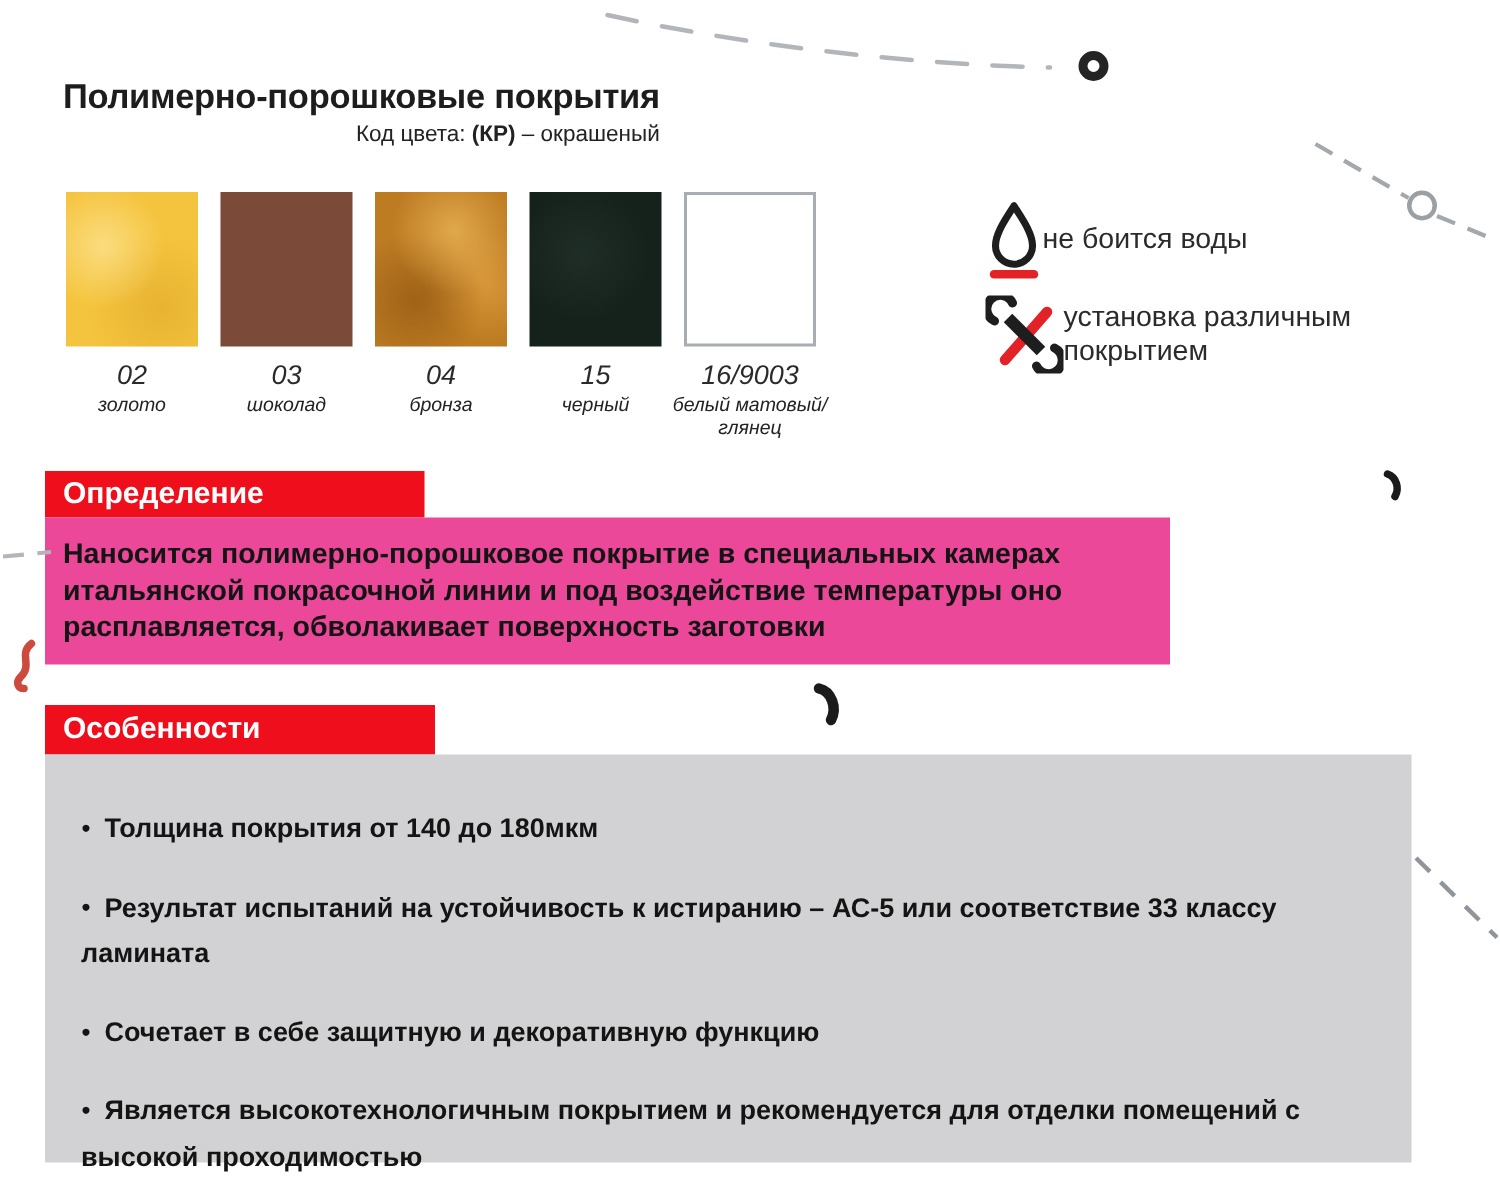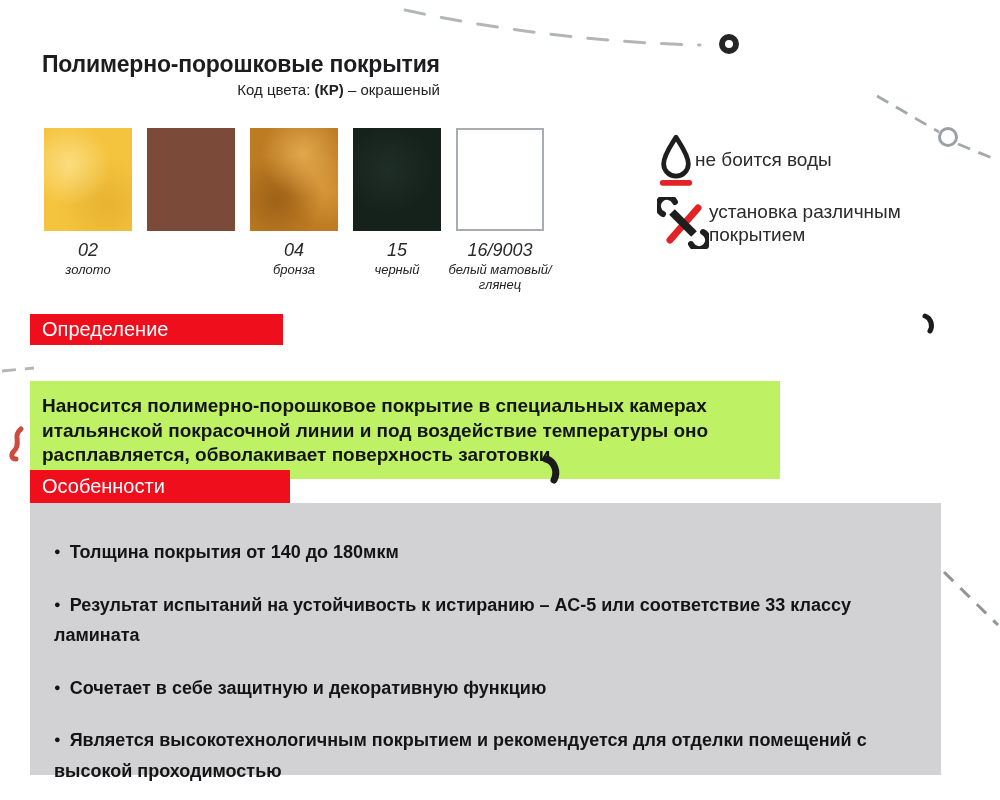--- a/index.html
+++ b/index.html
@@ -35,21 +35,21 @@
   
   .features { position:absolute; left:657px; top:132px; z-index:2; }
   .feature-row { display:flex; align-items:center; }
   .feature-row + .feature-row { margin-top:9px; }
   .feature-icon { flex:0 0 auto; display:block; }
   .feature-label { font-size:19px; font-weight:500; color:#2b2b2b; line-height:1.22; max-width:250px; }
 
   
   .sec-head {
     position:absolute; left:30px; z-index:2; display:flex; align-items:center;
-    color:#ffffff; font-size:20px; font-weight:normal; padding-left:12px; box-sizing:border-box;text-align:right;
+    color:#ffffff; font-size:20px; font-weight:bold; padding-left:12px; box-sizing:border-box;text-align:right;
   }
   .sec-body { position:absolute; left:30px; z-index:2; box-sizing:border-box; }
   #def-head  { top:314px; width:253px; height:31px; }
   #def-body  { top:345px; width:750px; height:98px; padding:13px 14px 0 12px;
                font-size:19px; font-weight:bold; line-height:1.3; color:#141414; }
   #feat-head { top:470px; width:260px; height:33px; }
   #feat-body { top:503px; width:911px; height:272px; padding:22px 26px 0 12px;
                font-size:18px; font-weight:bold; line-height:1.7; color:#141414; }
   .bullet-list { margin:12px; padding:0; list-style:none; }
   .bullet-item { margin:0 0 22px 0; }
@@ -81,20 +81,24 @@
   <div class="swatches">
     <div class="cell">
       <div class="sw sw-gold" style="background-color: rgb(245, 196, 62);"></div>
       <div class="sw-label">
         <div class="sw-code">02</div>
         <div class="sw-name">золото</div>
       </div>
     </div>
     <div class="cell">
       <div class="sw" style="background-color: rgb(123, 74, 57);"></div>
+      <div class="sw-label">
+        <div class="sw-code">03</div>
+        <div class="sw-name">шоколад</div>
+      </div>
     </div>
     <div class="cell">
       <div class="sw sw-bronze" style="background-color: rgb(189, 123, 34);"></div>
       <div class="sw-label">
         <div class="sw-code">04</div>
         <div class="sw-name">бронза</div>
       </div>
     </div>
     <div class="cell">
       <div class="sw sw-black" style="background-color: rgb(21, 34, 27);"></div>
@@ -125,21 +129,21 @@
         <line x1="13" y1="43" x2="41" y2="11" stroke="#e32227" stroke-width="7" stroke-linecap="round"></line>
         <line x1="15" y1="15" x2="37" y2="37" stroke="#1e1e1e" stroke-width="8"></line>
         <path d="M6 17 A 9 9 0 1 1 18 5" fill="none" stroke="#1e1e1e" stroke-width="6" stroke-linecap="round"></path>
         <path d="M46 35 A 9 9 0 1 1 34 47" fill="none" stroke="#1e1e1e" stroke-width="6" stroke-linecap="round"></path>
       </svg>
       <div class="feature-label">установка различным покрытием</div>
     </div>
   </div>
 
   <div class="sec-head" id="def-head" style="background-color: rgb(239, 14, 28);">Определение</div>
-  <div class="sec-body" id="def-body" style="background-color: #bef264; margin-top: 36px;">Наносится полимерно-порошковое покрытие в специальных камерах итальянской покрасочной линии и под воздействие температуры оно расплавляется, обволакивает поверхность заготовки</div>
+  <div class="sec-body" id="def-body" style="background-color: #ec4899;">Наносится полимерно-порошковое покрытие в специальных камерах итальянской покрасочной линии и под воздействие температуры оно расплавляется, обволакивает поверхность заготовки</div>
 
   <div class="sec-head" id="feat-head" style="background-color: rgb(239, 14, 28);">Особенности</div>
   <div class="sec-body" id="feat-body" style="background-color: rgb(210, 210, 212);">
     <ul class="bullet-list">
       <li class="bullet-item"><span class="bullet-mark">●</span><span>Толщина покрытия от 140 до 180мкм</span></li>
       <li class="bullet-item"><span class="bullet-mark">●</span><span>Результат испытаний на устойчивость к истиранию – АС-5 или соответствие 33 классу ламината</span></li>
       <li class="bullet-item"><span class="bullet-mark">●</span><span>Сочетает в себе защитную и декоративную функцию</span></li>
       <li class="bullet-item"><span class="bullet-mark">●</span><span>Является высокотехнологичным покрытием и рекомендуется для отделки помещений с высокой проходимостью</span></li>
     </ul>
   </div>

